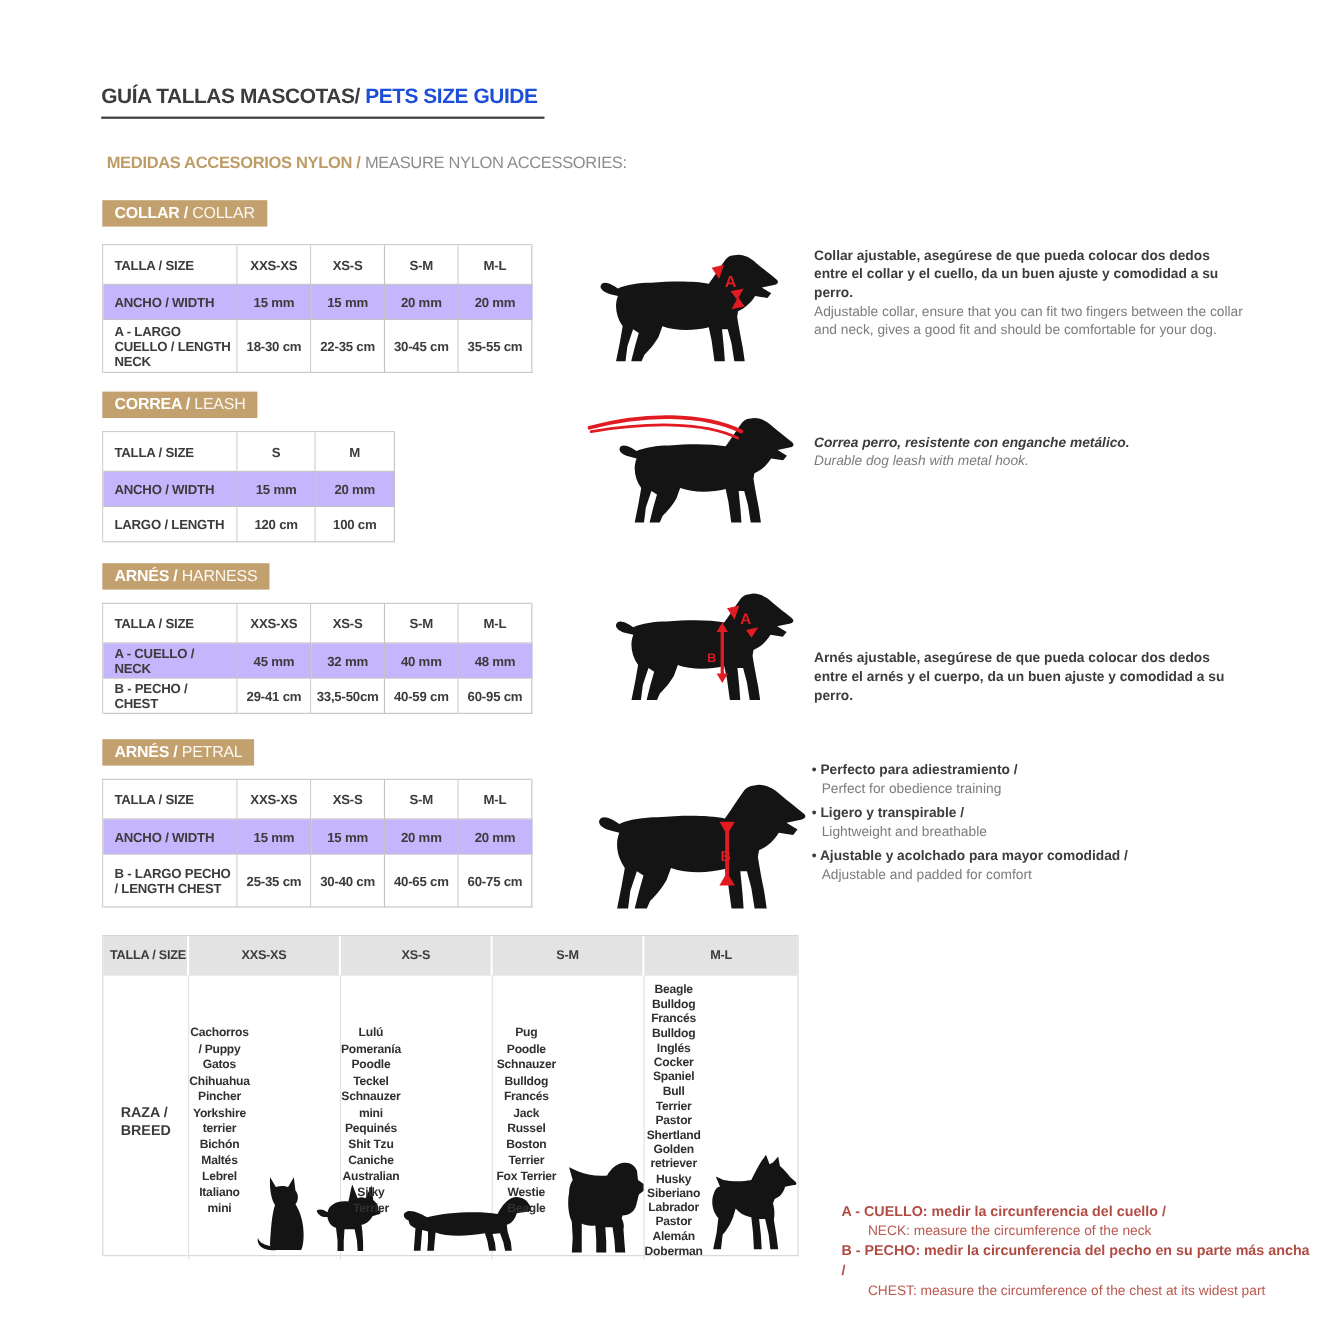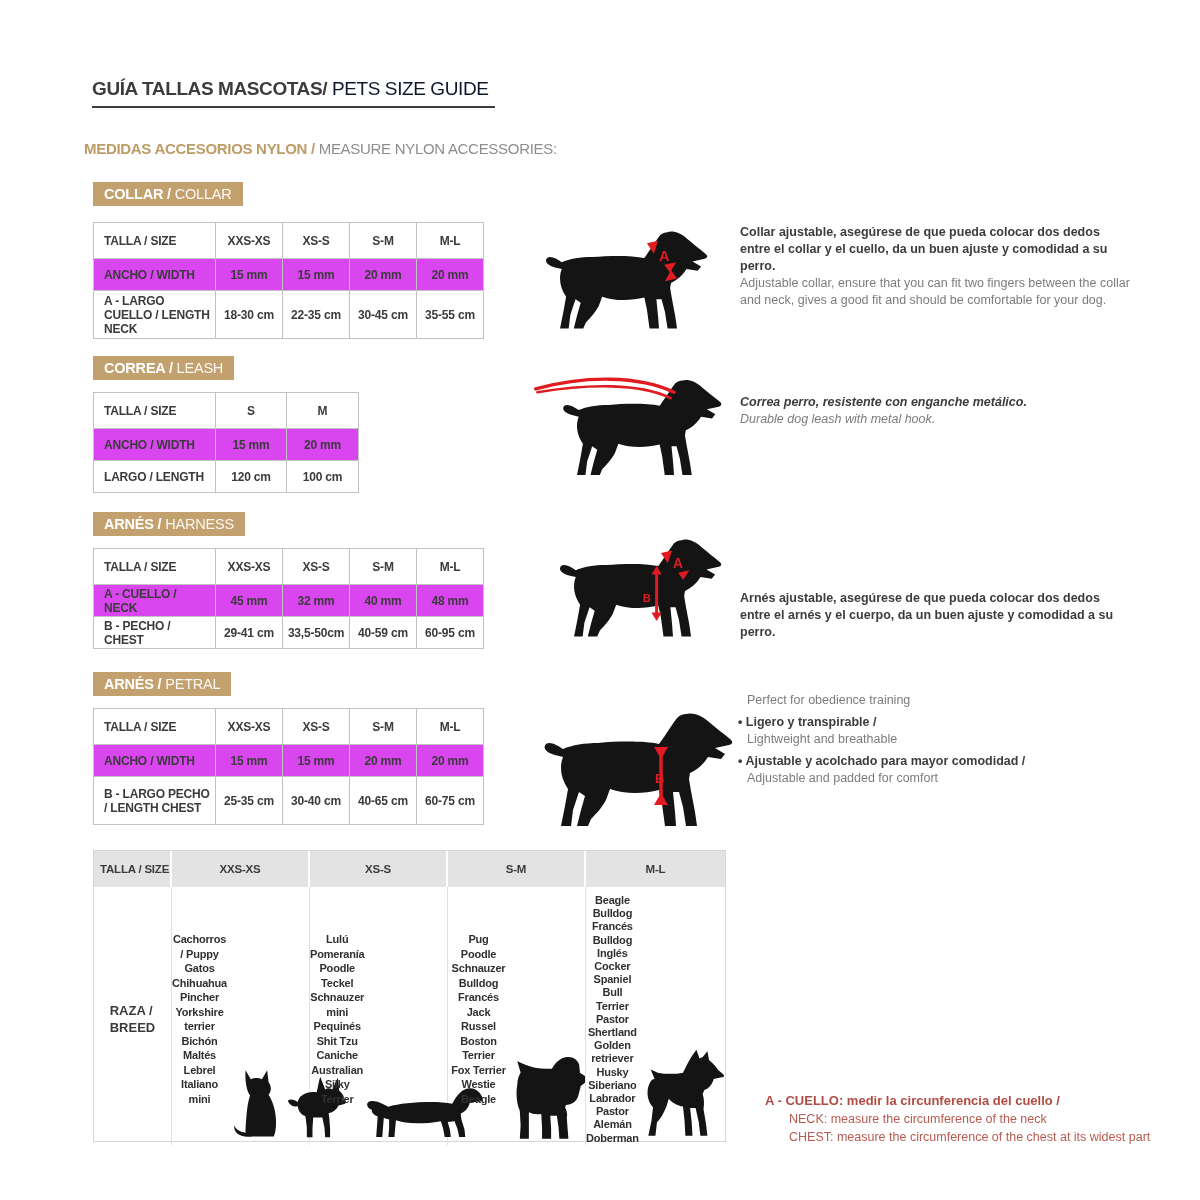--- a/index.html
+++ b/index.html
@@ -4,40 +4,40 @@
 <style>
   html,body{margin:0;padding:0;background:#fff;}
   .canvas{position:relative;width:1200px;height:1200px;background:#ffffff;overflow:hidden;
           font-family:"Liberation Sans",sans-serif;color:#3d3d3d;}
 
   
   .page-title{position:absolute;left:92px;top:78px;display:inline-block;
               border-bottom:2px solid #3c3c3c;padding-bottom:6px;padding-right:6px;
               font-size:19px;letter-spacing:-0.4px;white-space:nowrap;}
   .page-title .t1{font-weight:700;color:#3c3c3c;}
-  .page-title .t2{font-weight:400;color:#0f172a;}
-  .subtitle{position:absolute;left:84px;top:140px;font-size:15px;letter-spacing:-0.3px;white-space:nowrap;}
+  .page-title .t2{font-weight:700;color:#1d4ed8;}
+  .subtitle{position:absolute;left:97px;top:140px;font-size:15px;letter-spacing:-0.3px;white-space:nowrap;}
   .subtitle .s1{font-weight:700;color:#bd9c66;}
   .subtitle .s2{font-weight:400;color:#8d8d8d;}
 
   
   .badge{position:absolute;background:#c3a16e;color:#fff;font-size:14.5px;
          padding:4px 11px 4px 11px;letter-spacing:-0.2px;white-space:nowrap;}
   .badge .b1{font-weight:700;}
   .badge .b2{font-weight:400;opacity:.92;}
 
   
   .sizes-table{position:absolute;display:grid;background:#fff;
                border-top:1px solid #c2c2c2;border-left:1px solid #c2c2c2;}
   .sizes-table .cell{border-right:1px solid #c2c2c2;border-bottom:1px solid #c2c2c2;
         display:flex;align-items:center;justify-content:center;
         font-size:12px;font-weight:700;color:#3b3b3b;letter-spacing:-0.2px;
         text-align:center;line-height:14px;background:#fff;}
   .sizes-table .cell.lbl{justify-content:flex-start;text-align:left;padding-left:10px;padding-right:4px;}
-  .sizes-table .cell.gray{background:#d946ef;}
+  .sizes-table .cell.gray{background:#c4b5fd;}
 
   
   .desc{position:absolute;width:392px;font-size:12.5px;line-height:17px;}
   .desc .es{font-weight:700;color:#3c3c3c;}
   .desc .en{font-weight:400;color:#7c7c7c;}
 
   .bullets{position:absolute;width:400px;font-size:12.5px;line-height:17px;}
   .bullets .item{margin-bottom:5px;}
   .bullets .es{font-weight:700;color:#3c3c3c;}
   .bullets .es:before{content:"• ";}
@@ -212,20 +212,21 @@
   <svg style="position:absolute;left:540px;top:700px;" width="200" height="130" viewBox="0 0 200 130">
     <use href="#dog-body" fill="#141414"></use>
     <line x1="121" y1="48" x2="121" y2="104" stroke="#e11b22" stroke-width="3.5"></line>
     <polygon points="114,47 128,47 121,59" fill="#e11b22"></polygon>
     <polygon points="114,105 128,105 121,93" fill="#e11b22"></polygon>
     <text x="115" y="83" font-size="13" font-weight="bold" fill="#e11b22" font-family="Liberation Sans, sans-serif">B</text>
   </svg>
 
   <div class="bullets" style="left:738px;top:692px;">
     <div class="item">
+      <div class="es">Perfecto para adiestramiento /</div>
       <div class="en">Perfect for obedience training</div>
     </div>
     <div class="item">
       <div class="es">Ligero y transpirable /</div>
       <div class="en">Lightweight and breathable</div>
     </div>
     <div class="item">
       <div class="es">Ajustable y acolchado para mayor comodidad /</div>
       <div class="en">Adjustable and padded for comfort</div>
     </div>
@@ -310,16 +311,17 @@
             <path fill="#141414" d="M 18 38 L 13 26 L 22 30 C 32 32 44 32 54 30 C 58 22 62 14 66 8 L 71 1 L 75 12 L 79 10 L 85 3 L 87 14 C 92 18 96 23 99 27 L 105 32 C 107 34 106 36 103 36 L 93 38 C 91 45 87 50 81 52 L 79 57 C 81 64 81 70 80 76 L 83 94 L 85 110 L 76 110 L 74 93 L 70 75 L 63 75 L 65 93 L 66 110 L 57 110 L 56 91 L 54 73 C 47 72 40 68 36 63 L 33 73 C 29 83 25 89 21 93 L 19 110 L 10 110 L 14 91 L 16 74 C 9 67 7 54 11 45 C 13 40 15 38 18 38 Z"></path>
           </svg>
         </div>
       </div>
     </div>
   </div>
 
   <div class="notes">
     <div class="es">A - CUELLO: medir la circunferencia del cuello /</div>
     <div class="en">NECK: measure the circumference of the neck</div>
+    <div class="es">B - PECHO: medir la circunferencia del pecho en su parte más ancha /</div>
     <div class="en">CHEST: measure the circumference of the chest at its widest part</div>
   </div>
 
 </div>
 
 </body></html>

